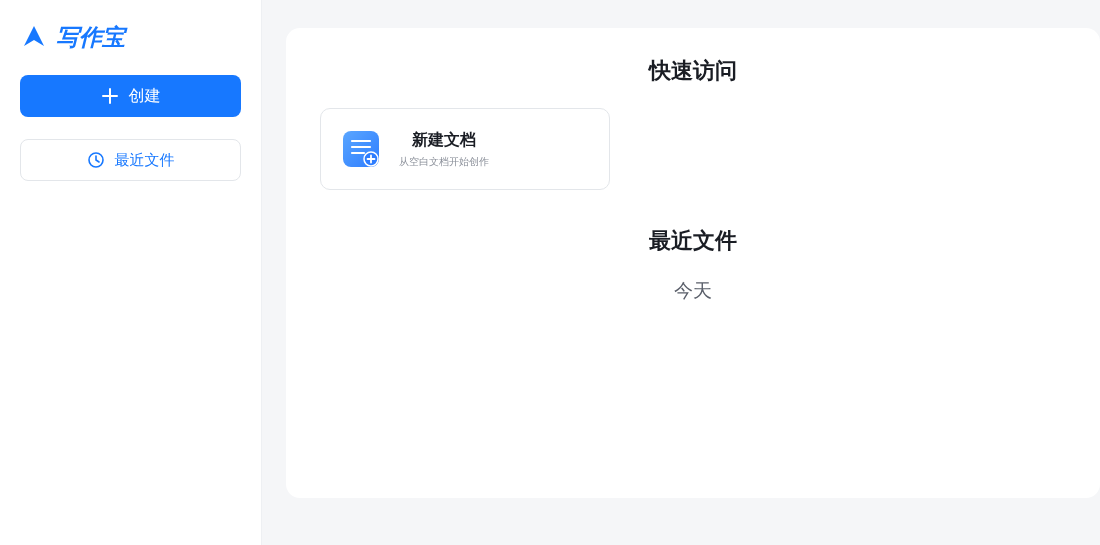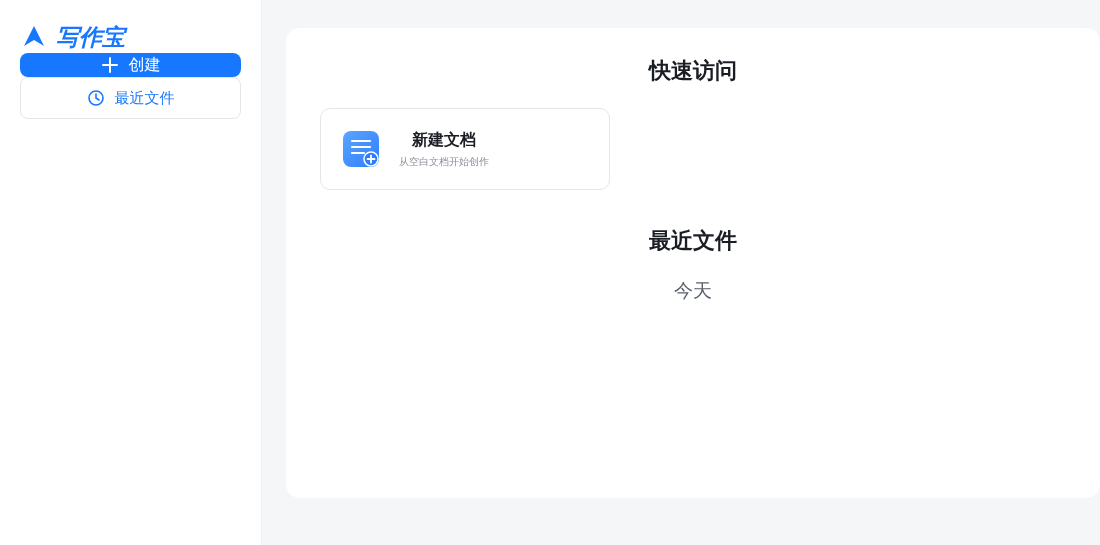--- a/index.html
+++ b/index.html
@@ -14,39 +14,40 @@
       display: flex;
       height: 100%;
     }
     .sidebar {
       width: 262px;
       background: #fff;
       border-right: 1px solid #eef0f3;
       padding: 18px 20px;
       display: flex;
       flex-direction: column;
+      gap: 22px;
     }
     .logo-row {
       display: flex;
       align-items: center;
       gap: 8px;
       padding: 4px 0 0 0;
     }
     .logo-text {
       font-size: 23px;
       font-weight: 700;
       color: #1778ff;
       font-style: italic;
     }
     .btn-primary {
       background: #1778ff;
       color: #fff;
       border: none;
       border-radius: 8px;
-      height: 24px;
+      height: 42px;
       display: flex;
       align-items: center;
       justify-content: center;
       gap: 10px;
       font-size: 16px;
       cursor: pointer;
     }
     .btn-secondary {
       background: #fff;
       color: #1778ff;

